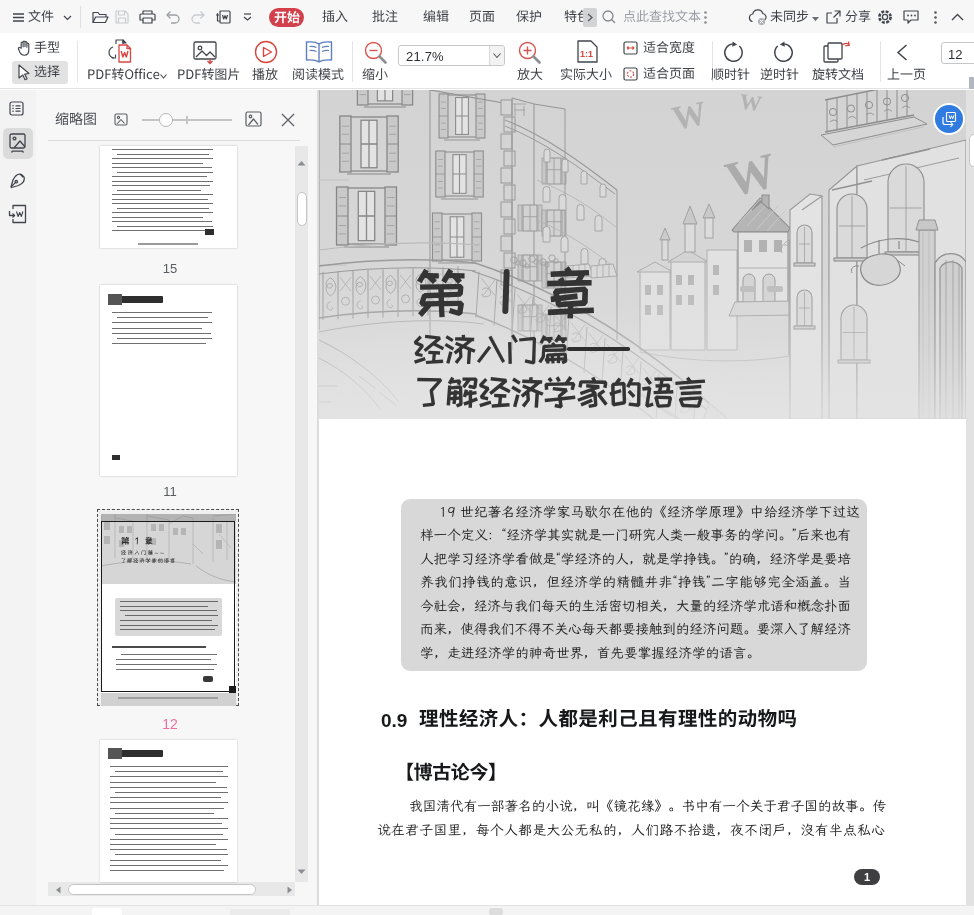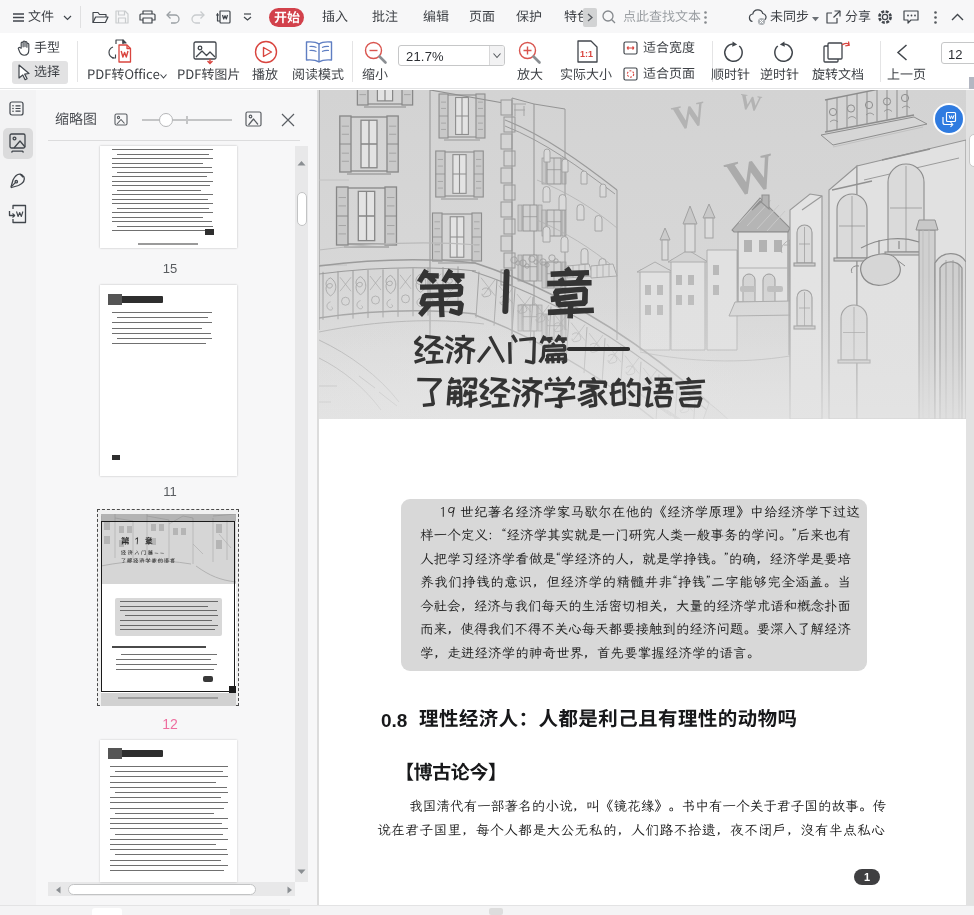--- a/index.html
+++ b/index.html
@@ -1612,21 +1612,21 @@
       <use href="#k63e1" x="3400"></use>
       <use href="#k7ecf" x="3600"></use>
       <use href="#k6d4e" x="3800"></use>
       <use href="#k5b66" x="4000"></use>
       <use href="#k7684" x="4200"></use>
       <use href="#k8bed" x="4400"></use>
       <use href="#k8a00" x="4600"></use>
       <use href="#k3002" x="4748" y="-54"></use>
     </g>
   </svg>
-<div class="abs" style="left:381px;top:710px;font-size:19px;font-weight:bold;color:#17181a;font-family:'Liberation Sans'">0.8</div>
+<div class="abs" style="left:381px;top:710px;font-size:19px;font-weight:bold;color:#17181a;font-family:'Liberation Sans'">0.9</div>
 <svg width="378" height="25" style="position:absolute;left:419px;top:706.1px;">
     <g fill="#17181a" transform="translate(0,19.5) scale(0.097500,-0.097500)">
       <use href="#b7406" x="0"></use>
       <use href="#b6027" x="204"></use>
       <use href="#b7ecf" x="409"></use>
       <use href="#b6d4e" x="613"></use>
       <use href="#b4eba" x="817"></use>
       <use href="#bff1a" x="1021"></use>
       <use href="#b4eba" x="1226"></use>
       <use href="#b90fd" x="1430"></use>

